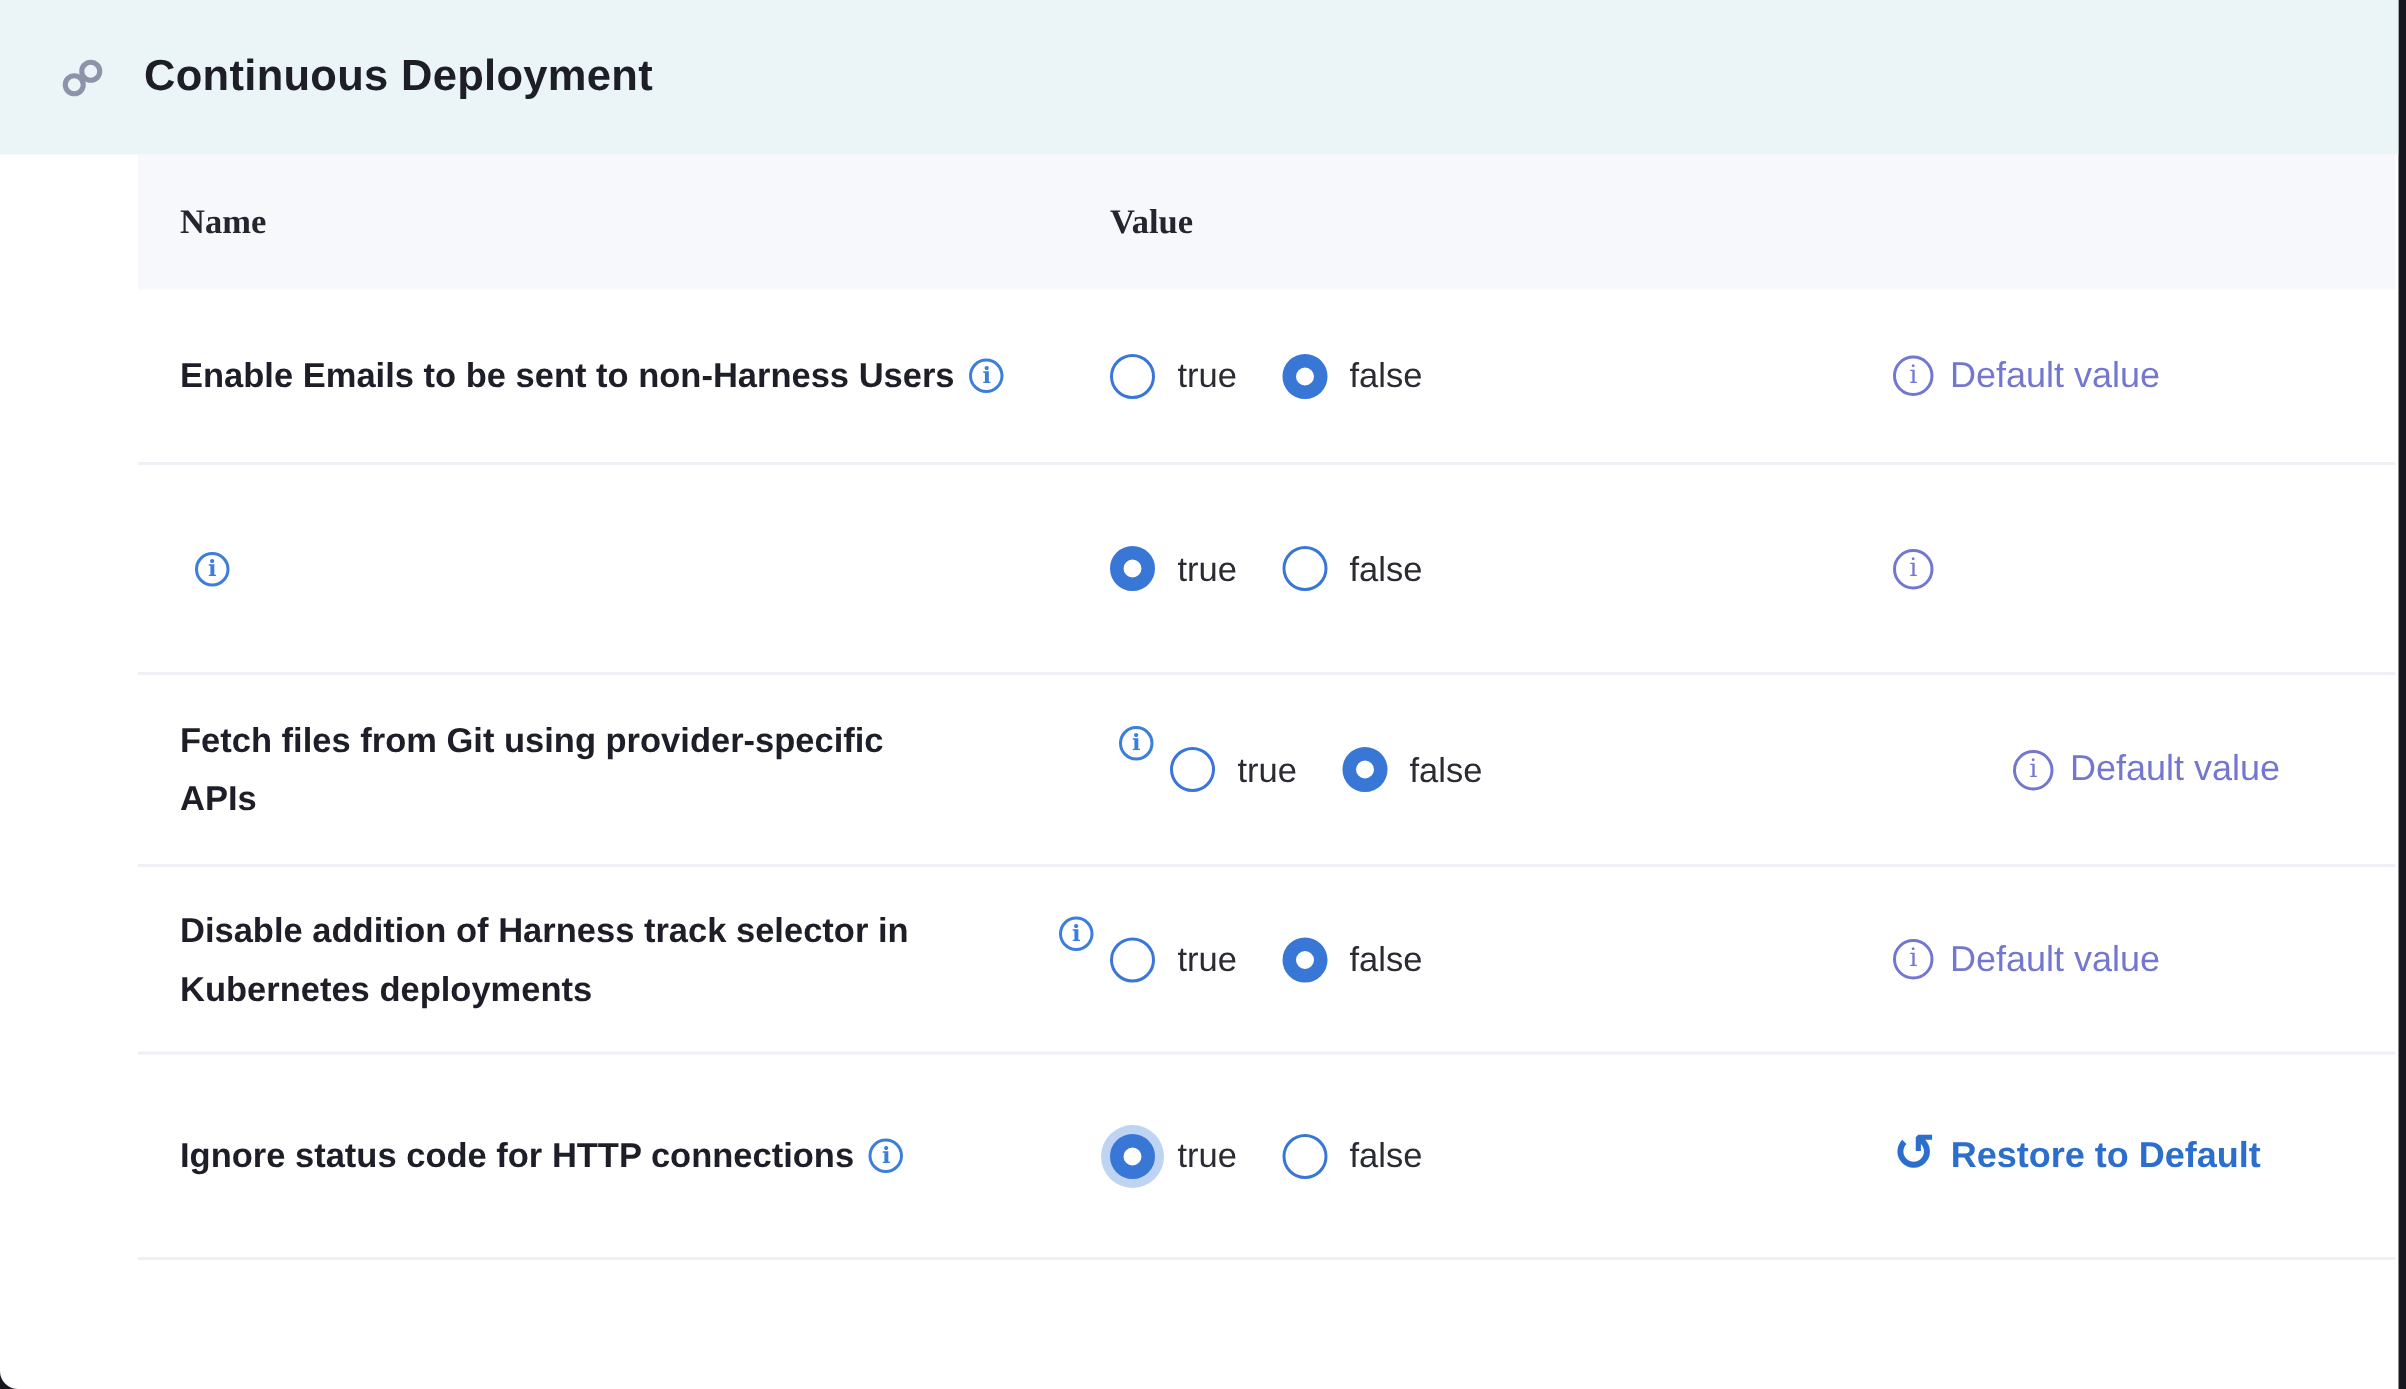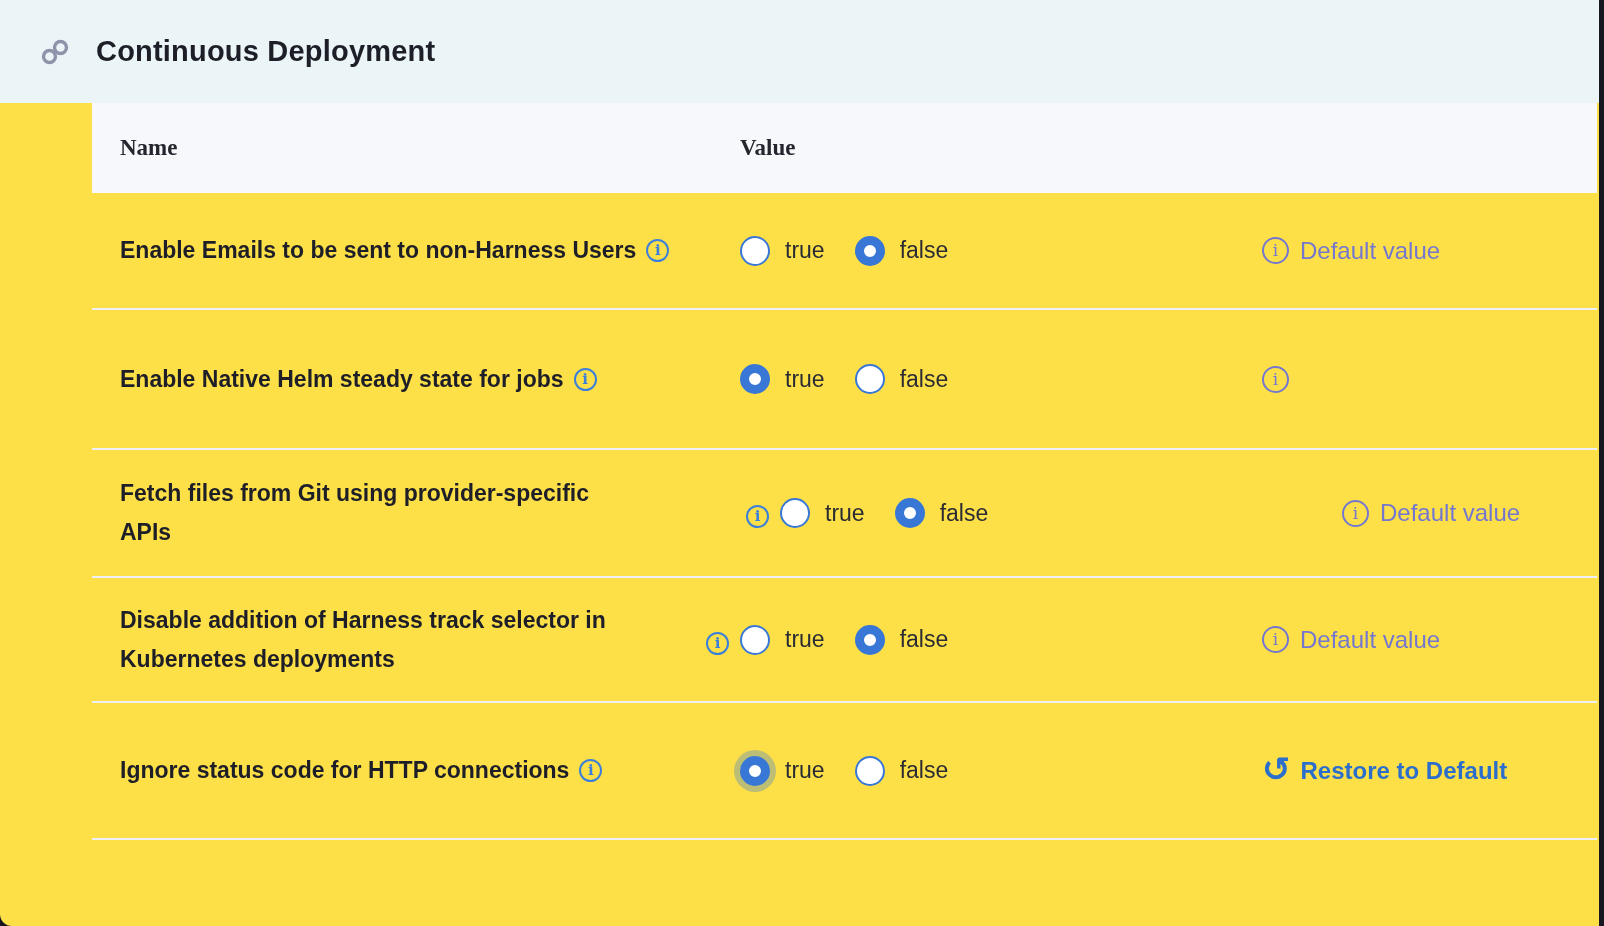--- a/index.html
+++ b/index.html
@@ -16,21 +16,21 @@
   *{box-sizing:border-box;}
   html,body{margin:0;padding:0;}
   body{
     font-family:"Liberation Sans","DejaVu Sans",sans-serif;
     background:var(--backdrop);
     width:1604px;height:926px;overflow:hidden;
   }
   .canvas{position:relative;width:1604px;height:926px;background:var(--backdrop);}
   .card{
     position:absolute;left:0;top:0;width:1599px;height:926px;
-    background:#fde047;border-radius:0 0 0 12px;overflow:hidden;
+    background:#ffffff;border-radius:0 0 0 12px;overflow:hidden;
   }
   
   .band{
     height:103px;background:var(--band-bg);
     display:flex;align-items:center;padding-left:40px;
   }
   .band .link-ic{width:30px;height:30px;margin-right:26px;display:flex;align-items:center;justify-content:center;cursor:pointer;}
   .band h1{
     margin:0;font-size:29px;font-weight:bold;color:var(--text-dark);letter-spacing:.2px;
   }
@@ -42,21 +42,21 @@
   }
   .row{
     display:flex;align-items:center;padding-left:28px;
     border-bottom:2px solid var(--divider);
   }
   .cell-name{width:578px;display:flex;align-items:center;flex-wrap:wrap;}
   .cell-name .label{
     font-size:23px;font-weight:700;color:var(--text-dark);
     line-height:39px;white-space:pre-line;
   }
-  .cell-value{width:470px;padding-left:8px;display:flex;align-items:flex-end;}
+  .cell-value{width:470px;padding-left:8px;display:flex;align-items:flex-start;}
   .col-value-head{margin-left:34px;}
   .value-lead{width:34px;display:flex;align-items:flex-start;}
   .cell-status{flex:1;display:flex;align-items:center;padding-left:94px;}
   
   .info-icon{
     display:inline-flex;align-items:center;justify-content:center;
     width:23px;height:23px;border-radius:50%;
     border:2px solid var(--info-blue);color:var(--info-blue);
     font-size:15px;font-weight:bold;font-family:"DejaVu Serif",serif;
     line-height:1;cursor:pointer;flex:0 0 auto;
@@ -141,21 +141,20 @@
     <div class="cell-status">
               <span class="status-info">
                 <span class="status-ic">i</span>
                 <span class="status-text">Default value</span>
               </span>
             </div>
   </div>
 
   <div class="row" style="min-height: 140px;">
     <div class="cell-name">
-      <span class="label">Enable Native Helm steady state for jobs</span>
       <span class="info-icon name-info">i</span>
     </div>
     <div class="cell-value">
       <span class="value-lead"></span>
       <div class="radio-group">
                 <label class="radio-item">
                   <span class="radio selected"></span>
                   <span class="radio-label">true</span>
                 </label>
                 <label class="radio-item">

